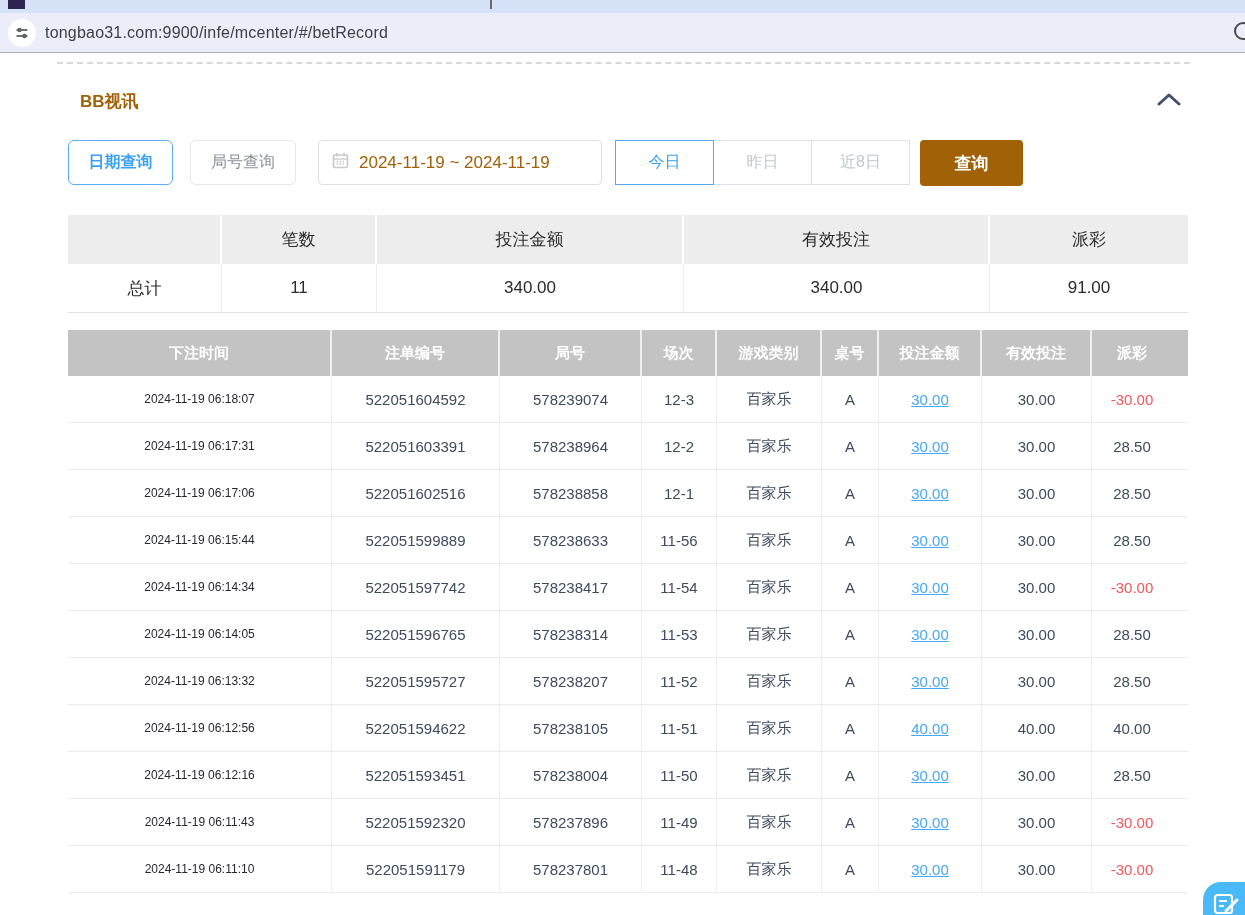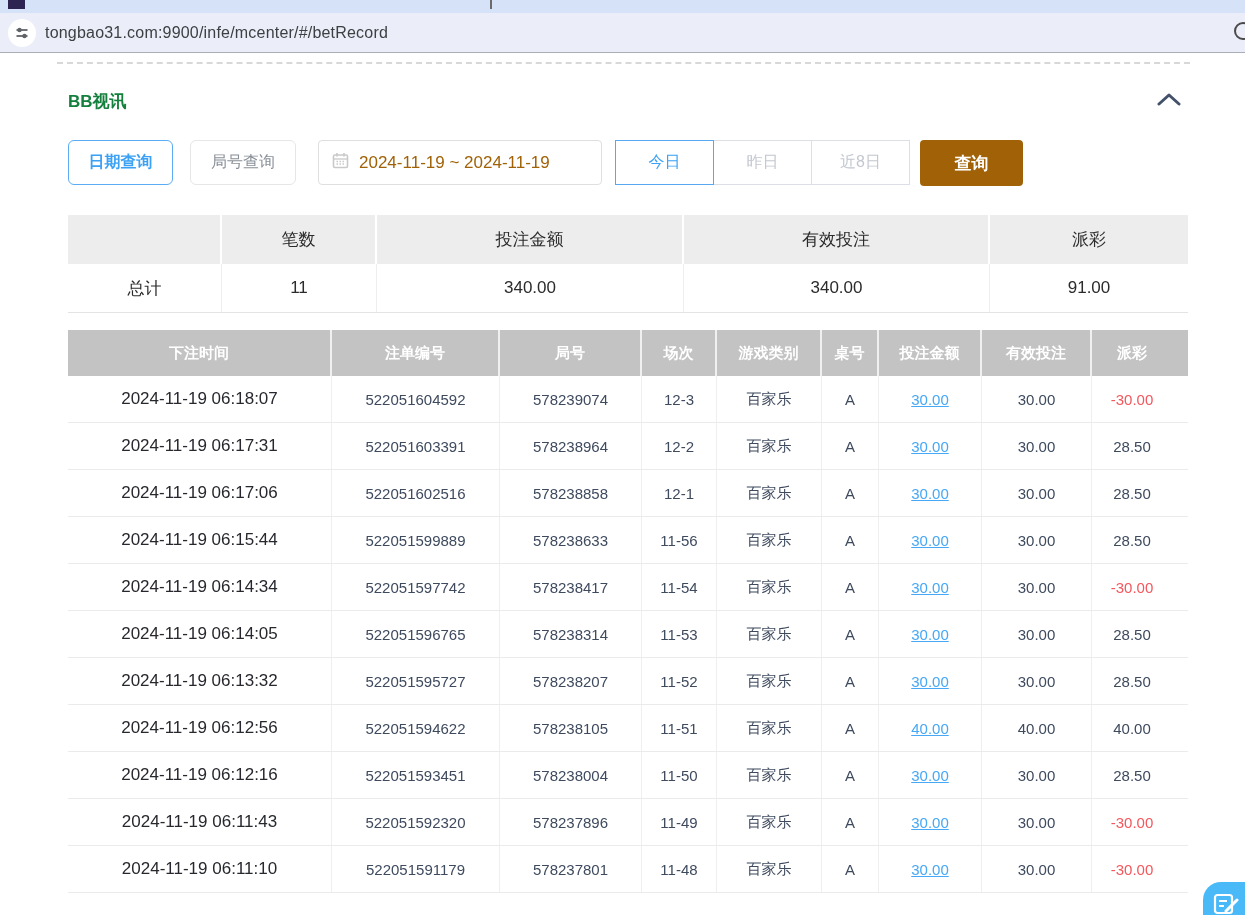--- a/index.html
+++ b/index.html
@@ -16,21 +16,21 @@
   .site-icon-wrap { width:28px; height:28px; margin-left:8px; border-radius:50%; background:#fff;
                     display:flex; align-items:center; justify-content:center; }
   .url-text { margin-left:9px; font-size:16px; color:#3c4043; letter-spacing:.2px; }
   .addr-right-icon { position:absolute; right:-7px; top:9px; width:18px; height:18px;
                      border:2.5px solid #4a4a4a; border-radius:50%; display:flex;
                      align-items:center; justify-content:center; font-size:9px; color:#4a4a4a; }
 
   
   .dashed-divider { position:absolute; left:57px; top:62px; width:1133px; height:0;
                     border-top:2px dashed #d8d8d8; }
-  .panel-title { position:absolute; left:68px; top:90px; font-size:17px; font-weight:700; color:#15803d; }
+  .panel-title { position:absolute; left:80px; top:90px; font-size:17px; font-weight:700; color:#a16207; }
   .collapse-btn { position:absolute; left:1152px; top:88px; width:34px; height:26px; cursor:pointer;
                   display:flex; align-items:center; justify-content:center; }
 
   
   .filter-row { position:absolute; left:68px; top:140px; width:1120px; height:45px; }
   .btn { display:inline-flex; align-items:center; justify-content:center; height:45px;
          font-size:16px; border-radius:6px; background:#fff; cursor:pointer; }
   .btn-date-query { position:absolute; left:0; width:105px; border:1px solid #5cacf3;
                     color:#3aa1f4; font-weight:700;text-align:center; }
   .btn-round-query { position:absolute; left:122px; width:106px; border:1px solid #e6e6e6;
@@ -62,21 +62,21 @@
 
   
   .bet-table { position:absolute; left:68px; top:330px; width:1120px; }
   .thead { display:flex; height:46px; background:#c3c3c3; }
   .thead .cell { color:#fff; font-weight:700; font-size:15px; border-right:2px solid rgba(255,255,255,.75); }
   .thead .cell:last-child { border-right:none; }
   .trow { display:flex; height:47px; border-bottom:1px solid #ebebeb; background:#fff; }
   .cell { display:flex; align-items:center; justify-content:center; }
   .trow .cell { font-size:15px; color:#3e4a5e; border-right:1px solid #efefef; }
   .trow .cell:last-child { border-right:none; }
-  .trow .cell.time { color:#26282d; font-size:17px; }
+  .trow .cell.time { color:#26282d; font-size:12px; }
   .c0 { width:264px; } .c1 { width:168px; } .c2 { width:142px; } .c3 { width:75px; }
   .c4 { width:105px;text-align:center; } .c5 { width:57px; } .c6 { width:103px; } .c7 { width:110px; } .c8 { width:80px; }
   .link { color:#47a8f5 !important; text-decoration:underline; cursor:pointer; }
   .neg { color:#f4575c !important; }
 
   
   .feedback-widget { position:absolute; left:1203px; top:882px; width:58px; height:56px;
                      background:#49b9f8; border-radius:18px 18px 4px 18px; cursor:pointer;
                      display:flex; align-items:flex-start; justify-content:flex-start; padding:10px; }
 </style>

